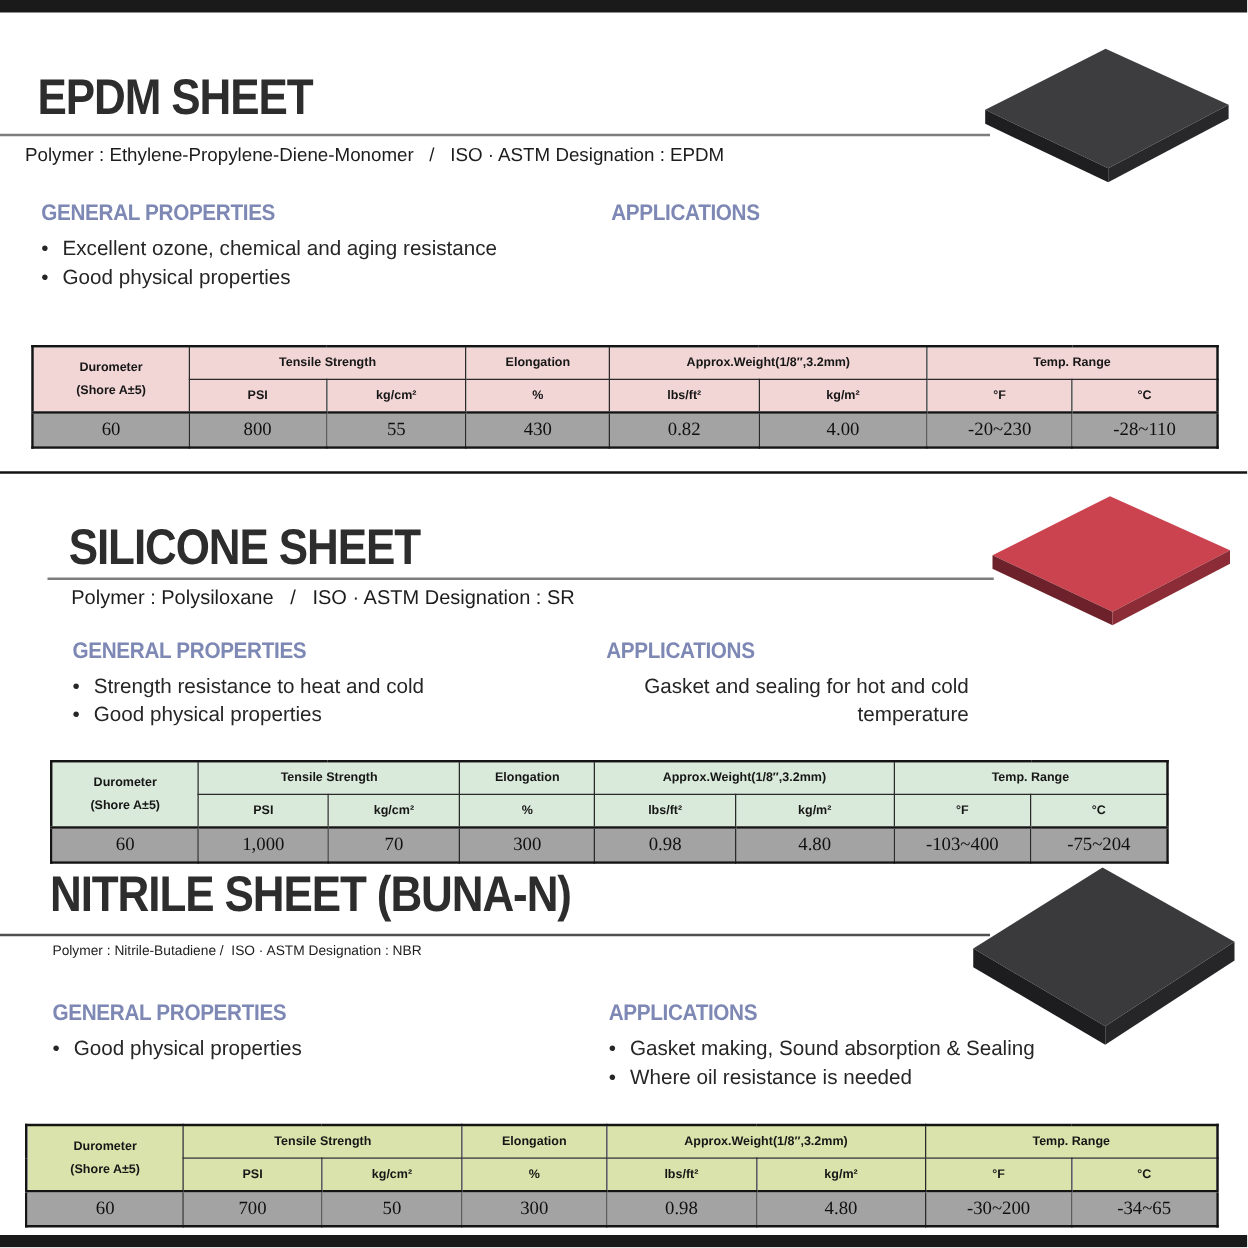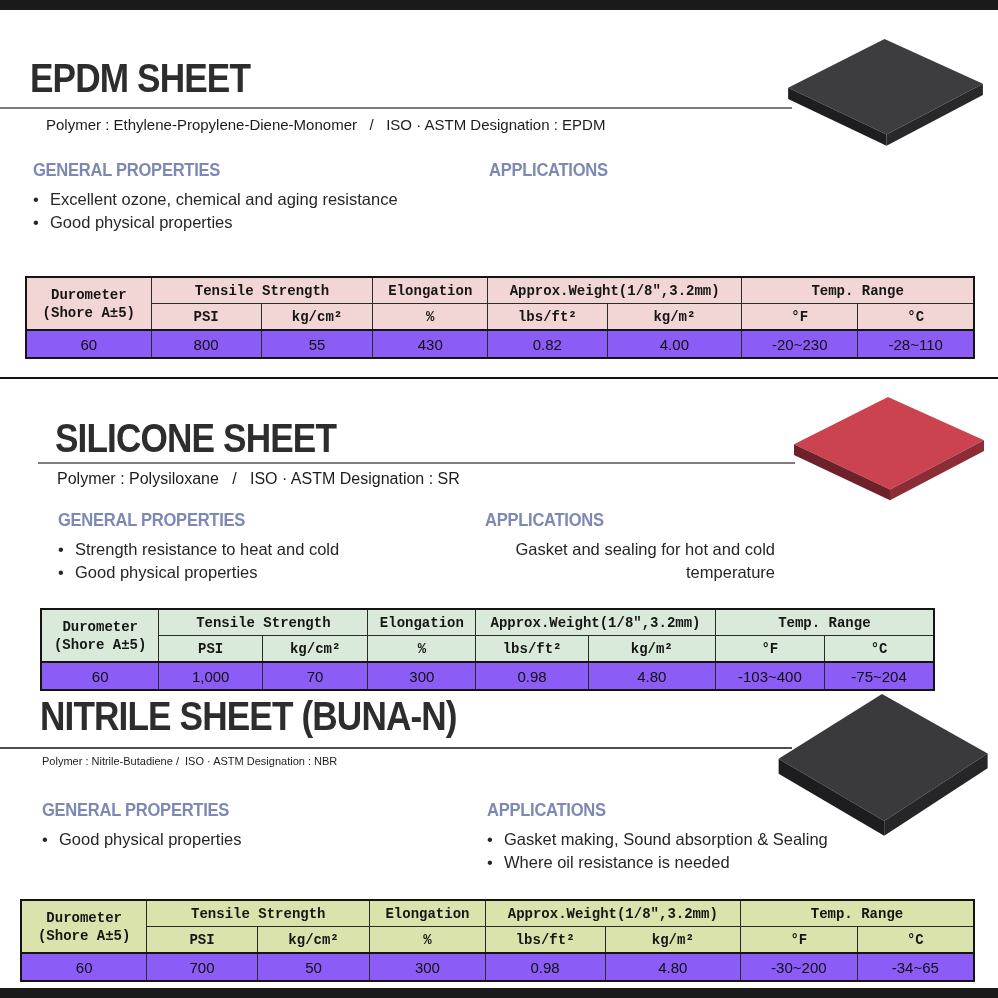--- a/index.html
+++ b/index.html
@@ -16,35 +16,35 @@
            transform:scaleX(.92);transform-origin:left top;white-space:nowrap;margin:0 0 7px 0;}
   .bullets{list-style:none;margin:0;padding:0;font-size:16.5px;color:#262626;}
   .bullets li{padding-left:17px;position:relative;line-height:23px;}
   .bullets li::before{content:"\2022";position:absolute;left:0;top:0;}
   .bullets.nobullet li{padding-left:0;}
   .bullets.nobullet li::before{content:"";}
   table.spec{position:absolute;border-collapse:collapse;table-layout:fixed;
              border:2px solid #141414;}
   .spec th,.spec td{border:1px solid #2a2a2a;text-align:center;vertical-align:middle;
                     padding:0;overflow:hidden;white-space:nowrap;}
-  .spec thead th{font-size:14px;font-weight:bold;color:#161616;height:25px;font-family:Liberation Mono, monospace;}
+  .spec thead th{font-size:10px;font-weight:bold;color:#161616;height:25px;}
   .spec th.dur{line-height:18px;}
-  .spec tbody td{height:26px;font-size:15px;background:#8b5cf6;color:#101010;
-                 border-top:2px solid #141414;}
+  .spec tbody td{height:26px;font-size:15px;background:#a3a3a3;color:#101010;
+                 border-top:2px solid #141414;font-family:Liberation Serif, serif;}
 </style>
 </head>
 <body>
 
 <div id="page">
 
   <div class="bar" style="top: 0px; height: 10px; background-color: rgb(26, 26, 26);"></div>
 
   <h1 class="title" style="left:30px;top:56px;">EPDM SHEET</h1>
   <div class="rule" style="top:107px;left:0;width:792px;height:1.5px;"></div>
-  <div class="polymer" style="left:46px;top:116px;">Polymer : Ethylene-Propylene-Diene-Monomer   /   ISO · ASTM Designation : EPDM</div>
+  <div class="polymer" style="left:20px;top:116px;">Polymer : Ethylene-Propylene-Diene-Monomer   /   ISO · ASTM Designation : EPDM</div>
 
   <svg class="sheet" style="left:782px;top:36px;" width="205" height="122" viewBox="0 0 200 120" preserveAspectRatio="none">
     <polygon points="100,3 196,47 102,97 6,51" fill="#3d3d3f"></polygon>
     <polygon points="6,51 6,62 102,108 102,97" fill="#1e1e20"></polygon>
     <polygon points="102,97 102,108 196,58 196,47" fill="#28282a"></polygon>
   </svg>
 
   <div class="col" style="left:33px;top:160px;">
     <div class="colhead">GENERAL PROPERTIES</div>
     <ul class="bullets">

